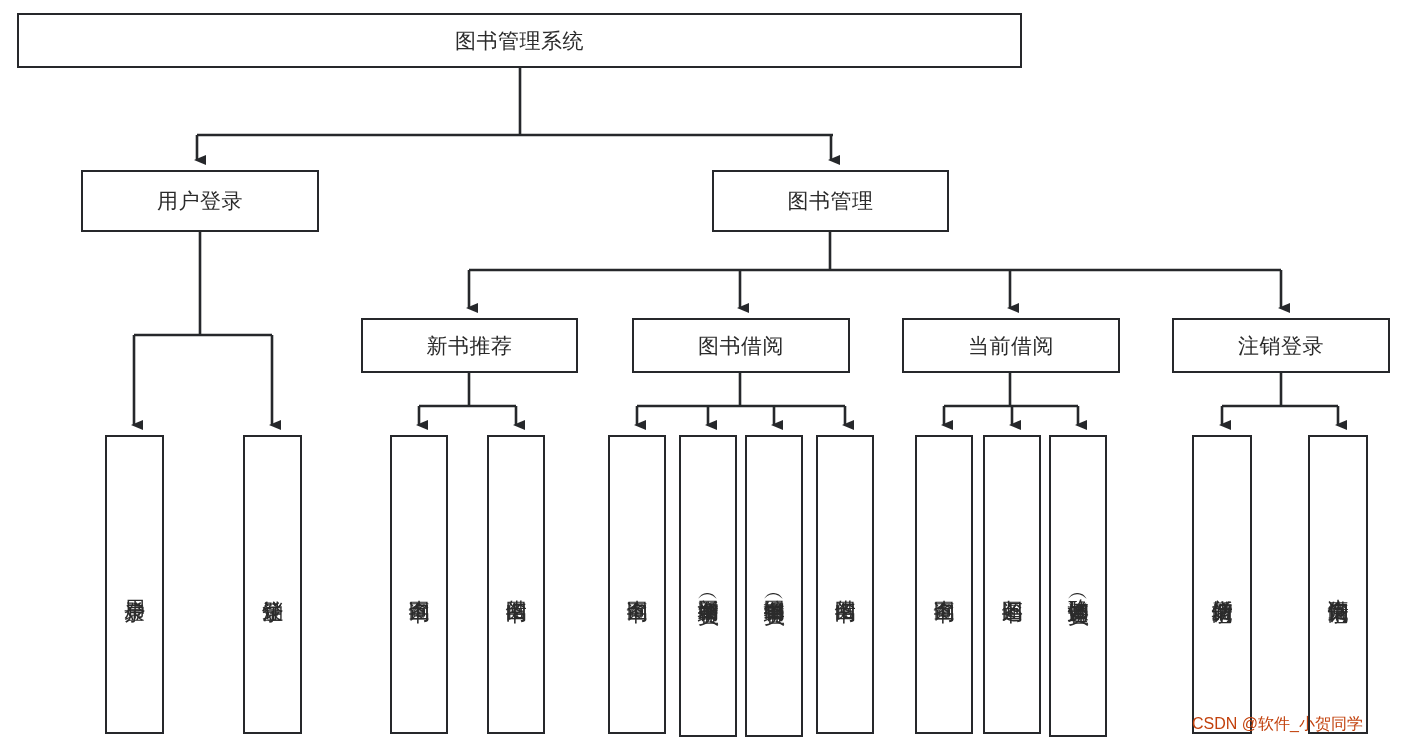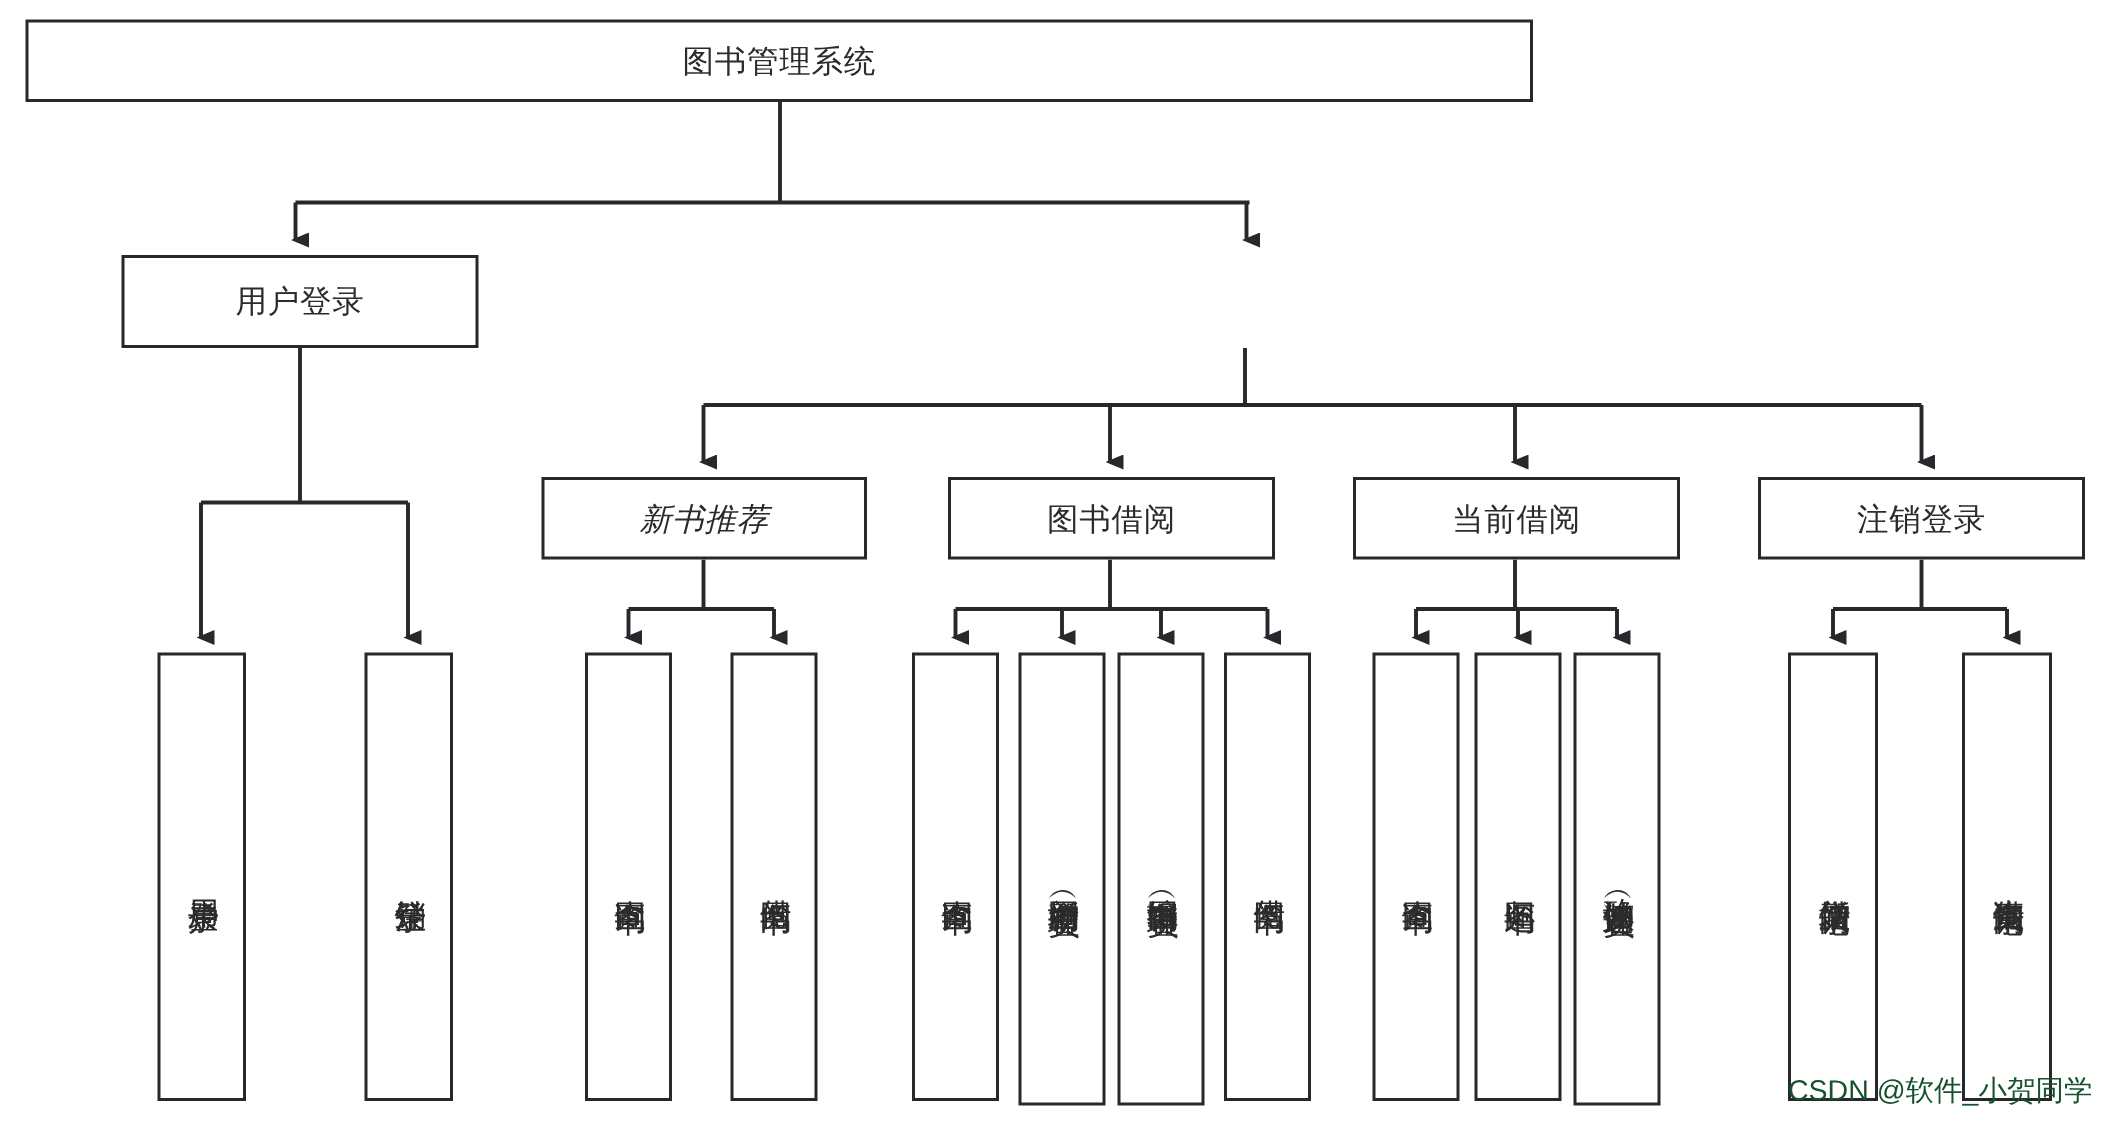--- a/index.html
+++ b/index.html
@@ -56,22 +56,22 @@
   }
   .node-v > span {
     writing-mode: vertical-rl;
     text-orientation: upright;
     display: block;
   }
   .watermark {
     position: absolute;
     left: 1192px;
     top: 714px;
-    font-size: 19px;
-    color: #14532d;
+    font-size: 16px;
+    color: #c2410c;
     white-space: nowrap;
     z-index: 3;
   }
 </style>
 </head>
 <body>
 
 <div id="canvas">
 
   <svg id="connectors" viewBox="0 0 1405 747">
@@ -124,22 +124,25 @@
     </g>
   </svg>
 
   <div class="node node-h node-root" style="left:17px;top:13px;width:1005px;height:55px;">
     <span>图书管理系统</span>
   </div>
 
   <div class="node node-h" style="left:81px;top:170px;width:238px;height:62px;">
     <span>用户登录</span>
   </div>
+  <div class="node node-h" style="left:712px;top:170px;width:237px;height:62px;">
+    <span>图书管理</span>
+  </div>
 
-  <div class="node node-h" style="left:361px;top:318px;width:217px;height:55px;font-style:italic;">
+  <div class="node node-h" style="left:361px;top:318px;width:217px;height:55px;">
     <span>新书推荐</span>
   </div>
   <div class="node node-h" style="left:902px;top:318px;width:218px;height:55px;">
     <span>当前借阅</span>
   </div>
   <div class="node node-h" style="left:632px;top:318px;width:218px;height:55px;">
     <span>图书借阅</span>
   </div>
   <div class="node node-h" style="left:1172px;top:318px;width:218px;height:55px;">
     <span>注销登录</span>

